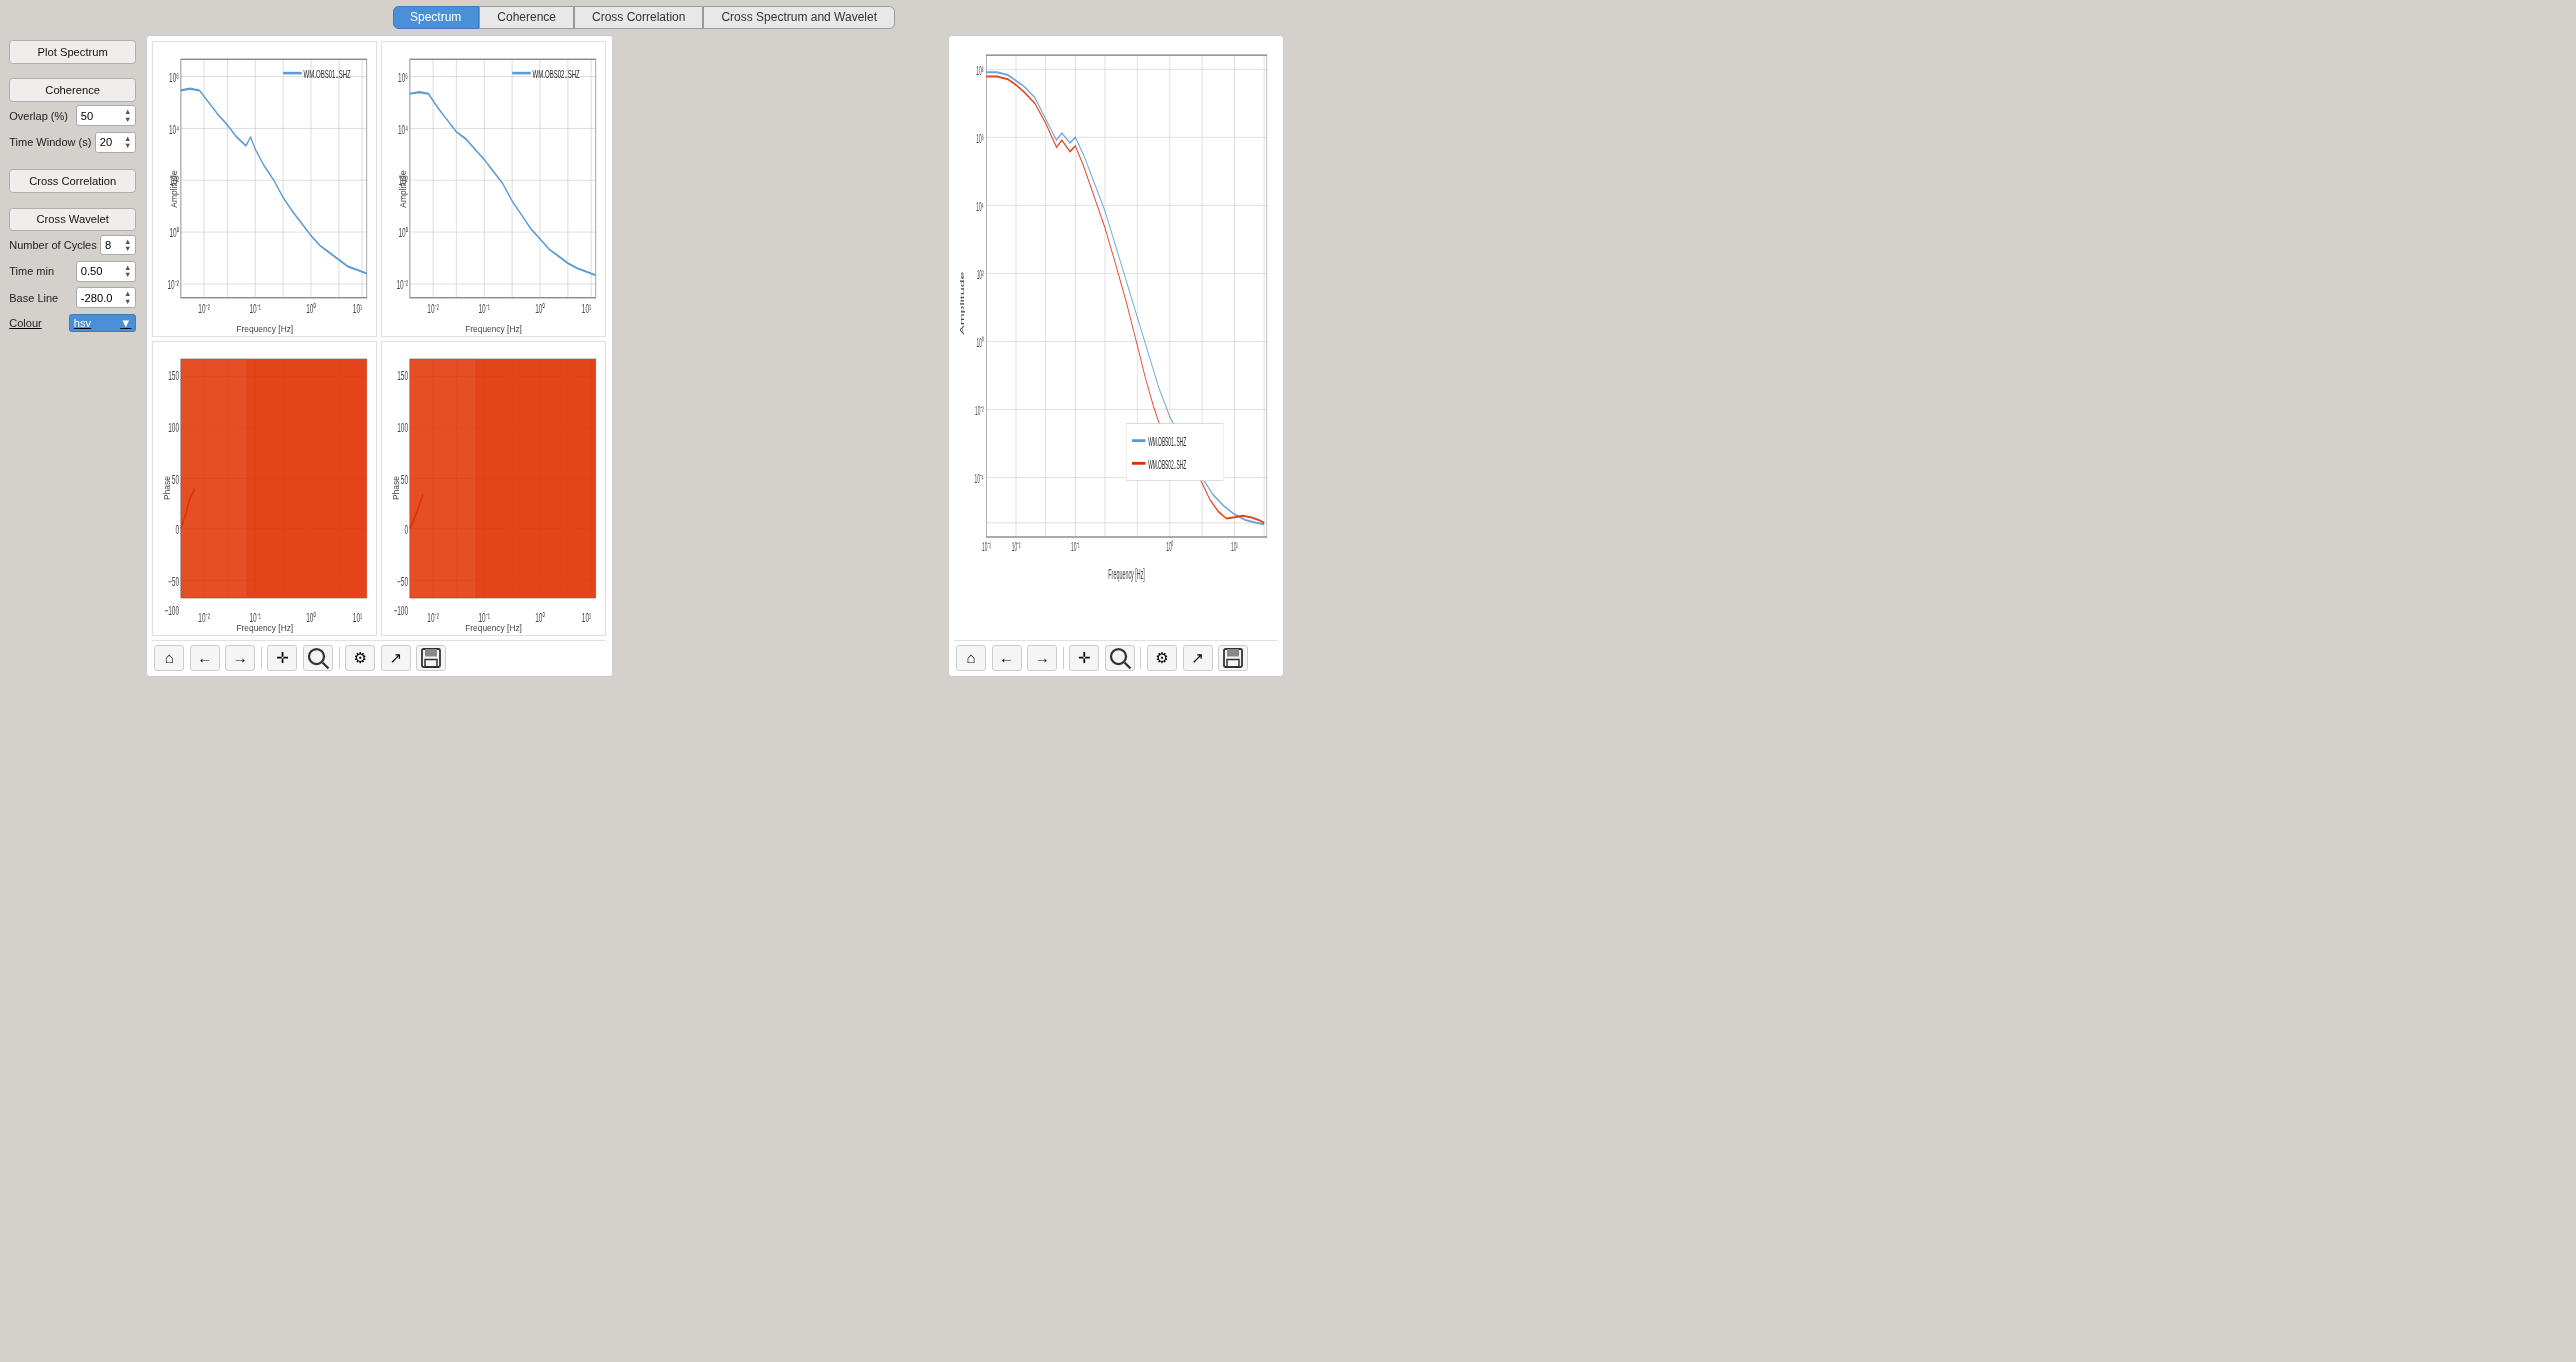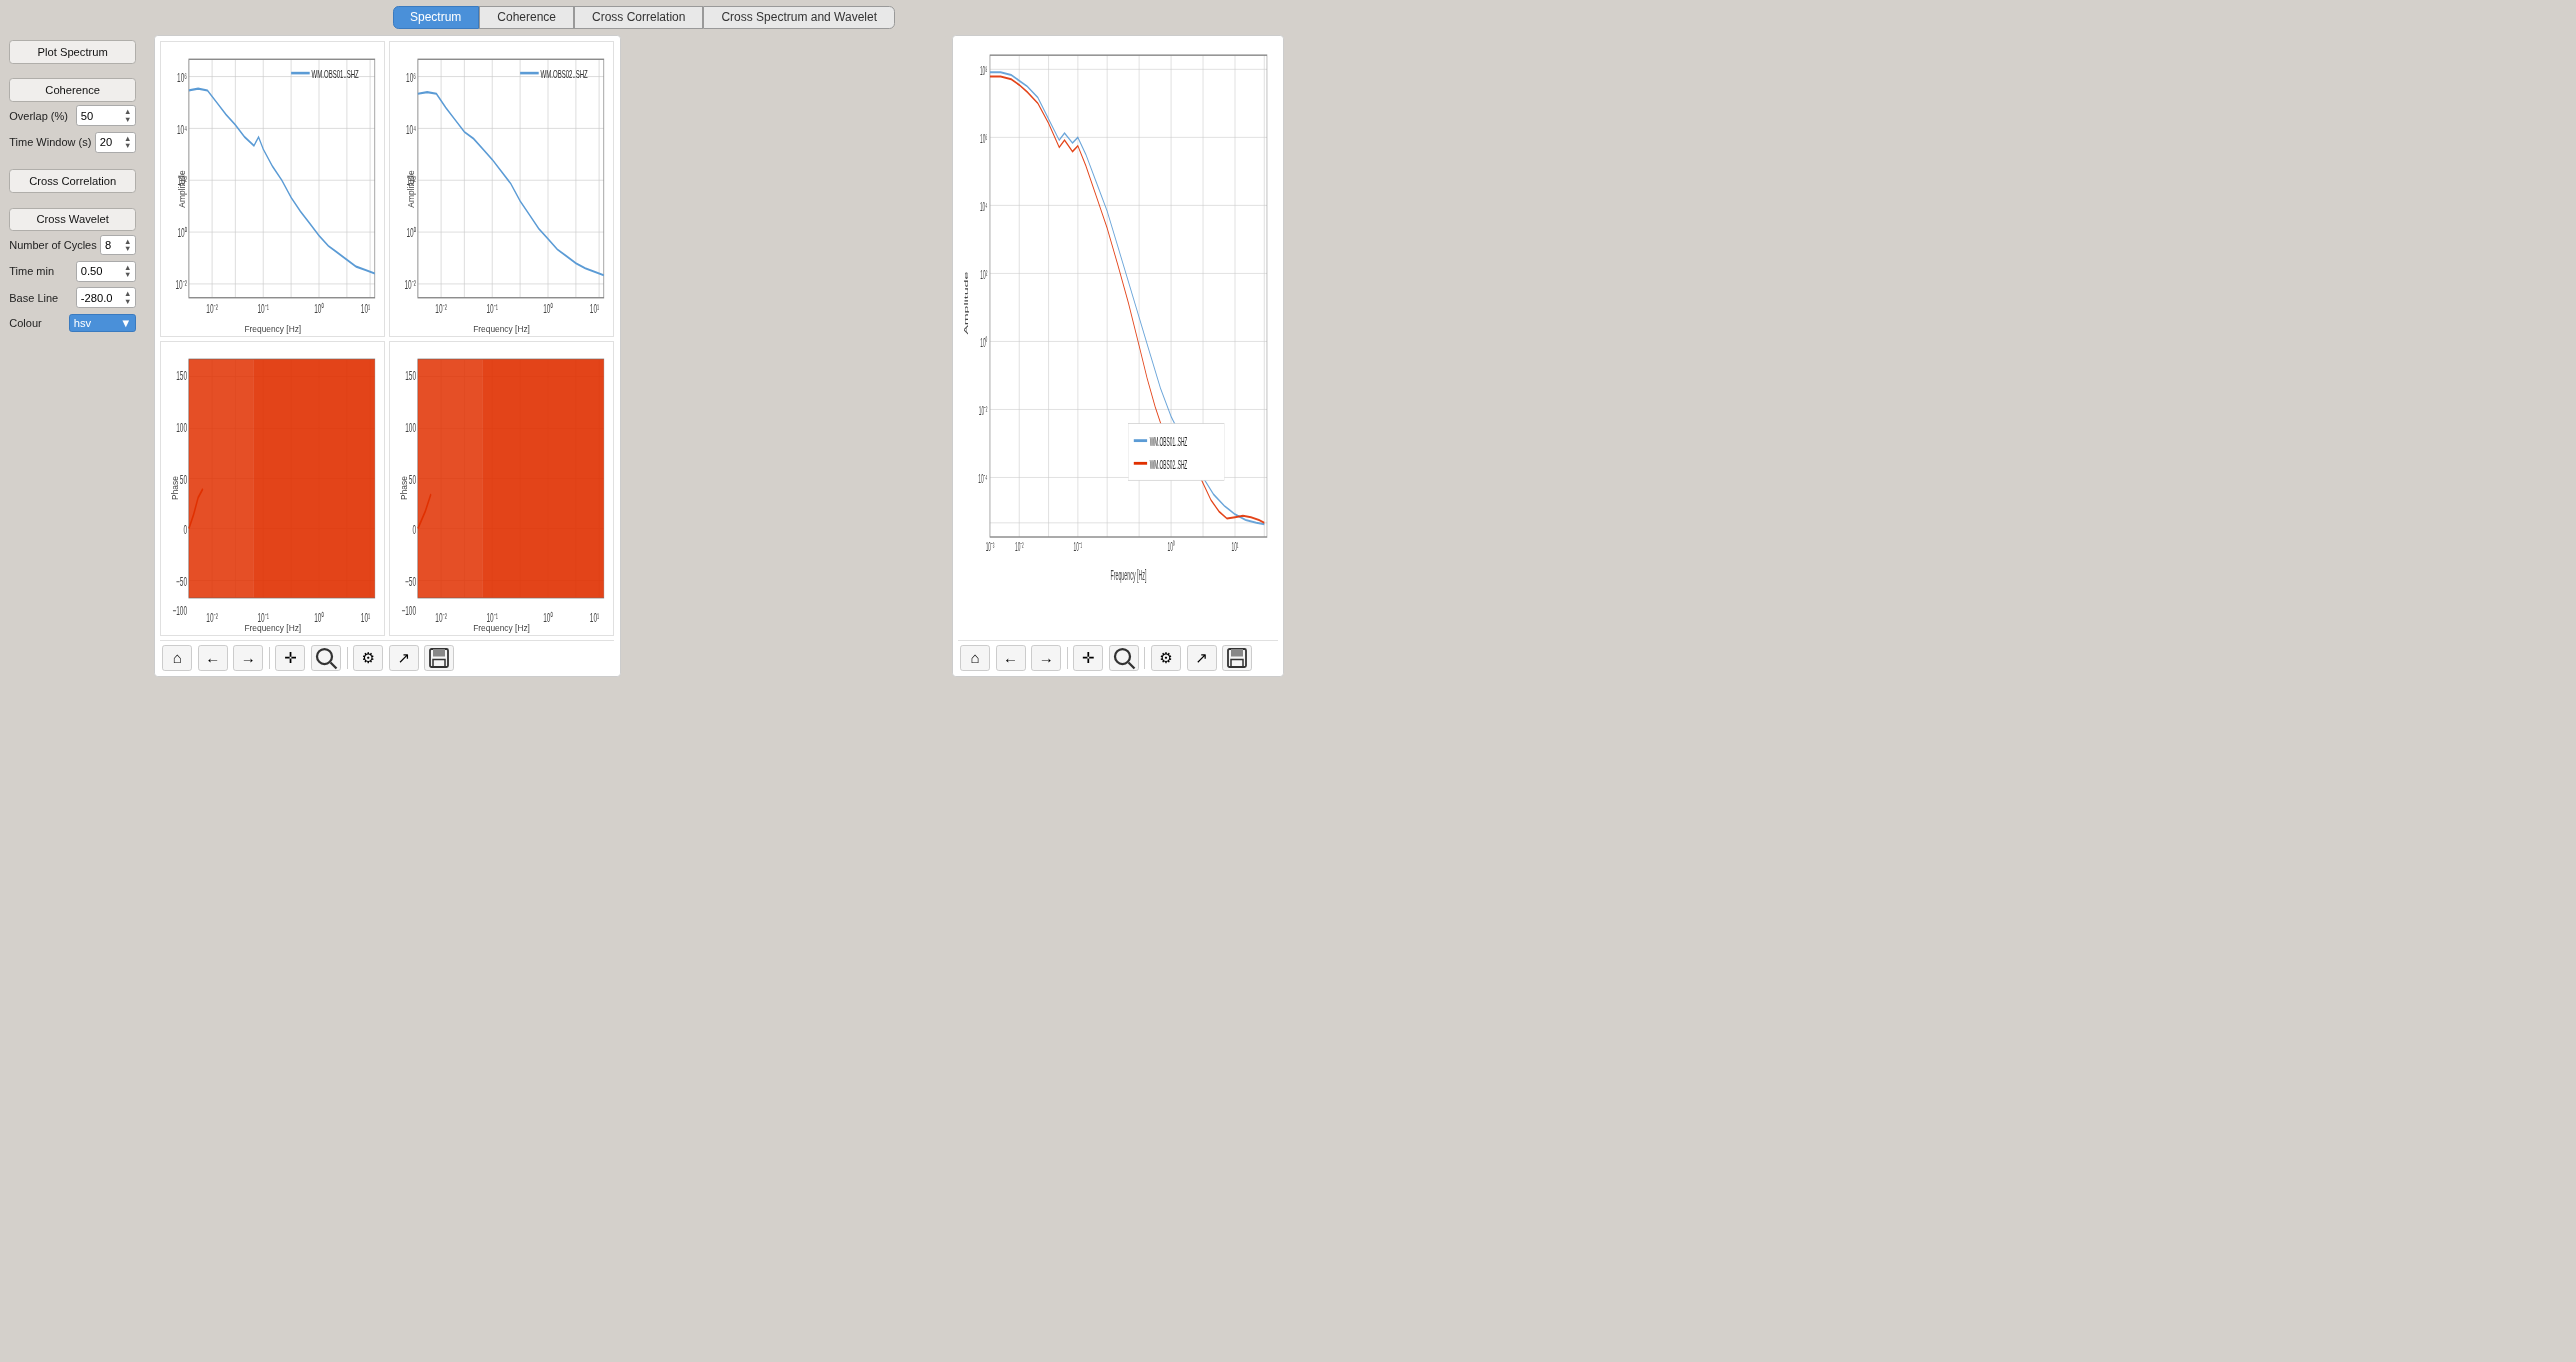--- a/index.html
+++ b/index.html
@@ -35,21 +35,21 @@
     .tab.active {
       background: #4a90d9;
       color: white;
       border-color: #3a7abf;
     }
 
     
     .main-layout {
       display: flex;
       flex: 1;
-      gap: 12px;
+      gap: 4px;
       padding: 0 3.7px 3.7px 3.7px;
     }
 
     
     .sidebar {
       width: 138px;
       display: flex;
       flex-direction: column;
       gap: 3.7px;
       padding: 5.6px 5.6px;
@@ -101,20 +101,21 @@
     .spinner-btn {
       font-size: 7.5px;
       line-height: 1;
       cursor: pointer;
       color: #555;
     }
     .colour-field {
       display: flex;
       align-items: center;
       justify-content: space-between;
+      text-decoration: underline;
     }
     .colour-select {
       background: #4a90d9;
       color: white;
       border: 0.9px solid #3a7abf;
       border-radius: 2.8px;
       padding: 1.9px 3.7px;
       font-size: 11.2px;
       width: 67px;
       display: flex;

